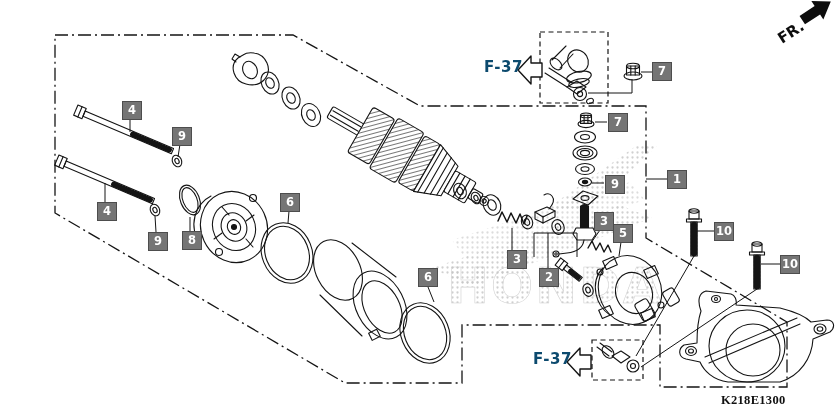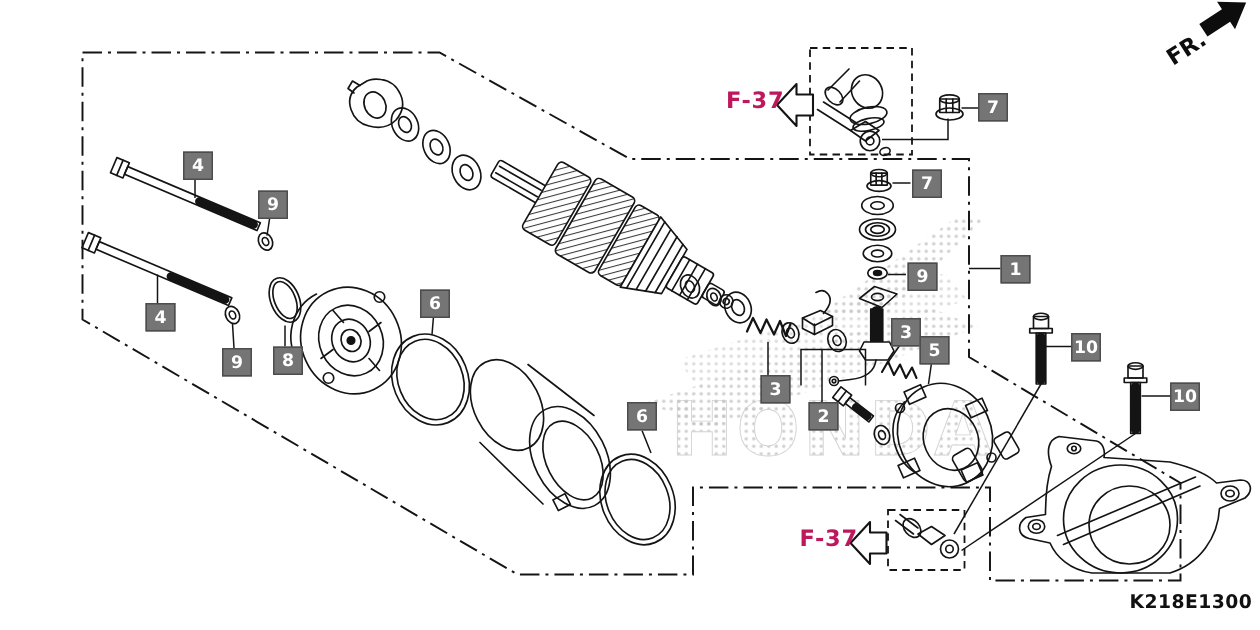--- a/index.html
+++ b/index.html
@@ -2,21 +2,21 @@
 <html><head>
 <meta charset="utf-8">
 <style>
   html,body{margin:0;padding:0;background:#fff;}
   .stage{position:relative;width:840px;height:420px;background:#fff;overflow:hidden;
          font-family:"DejaVu Sans","Liberation Sans",sans-serif;}
   .stage svg{position:absolute;left:0;top:0;}
   .callout{position:absolute;width:20px;height:19px;box-sizing:border-box;
            border:1px solid #4d4d4d;text-align:center;line-height:17px;
            font-size:11.5px;font-weight:bold;cursor:pointer;}
-  .ref{position:absolute;font-weight:bold;font-size:15px;color:#be185d;
+  .ref{position:absolute;font-weight:bold;font-size:15px;color:#0c4a6e;
        letter-spacing:0.5px;cursor:pointer;}
   .code{position:absolute;font-weight:bold;font-size:12.5px;color:#111;letter-spacing:0.3px;}
 </style>
 </head>
 <body>
 
 <div class="stage">
 
 <svg width="840" height="420" viewBox="0 0 840 420">
   <defs>
@@ -352,15 +352,15 @@
       <div class="callout" style="left: 172px; top: 127px; background: rgb(117, 117, 117); color: rgb(255, 255, 255);">9</div>
       <div class="callout" style="left: 148px; top: 232px; background: rgb(117, 117, 117); color: rgb(255, 255, 255);">9</div>
       <div class="callout" style="left: 605px; top: 175px; background: rgb(117, 117, 117); color: rgb(255, 255, 255);">9</div>
       <div class="callout" style="left: 714px; top: 222px; background: rgb(117, 117, 117); color: rgb(255, 255, 255);">10</div>
       <div class="callout" style="left: 780px; top: 255px; background: rgb(117, 117, 117); color: rgb(255, 255, 255);">10</div>
     </div>
 
 <div class="ref" style="left:484px;top:58px;">F-37</div>
 <div class="ref" style="left:533px;top:350px;">F-37</div>
 
-<div class="code" style="left:753px;top:393px;">K218E1300</div>
+<div class="code" style="left:721px;top:393px;font-family:Liberation Serif, serif;">K218E1300</div>
 
 </div>
 
 </body></html>

